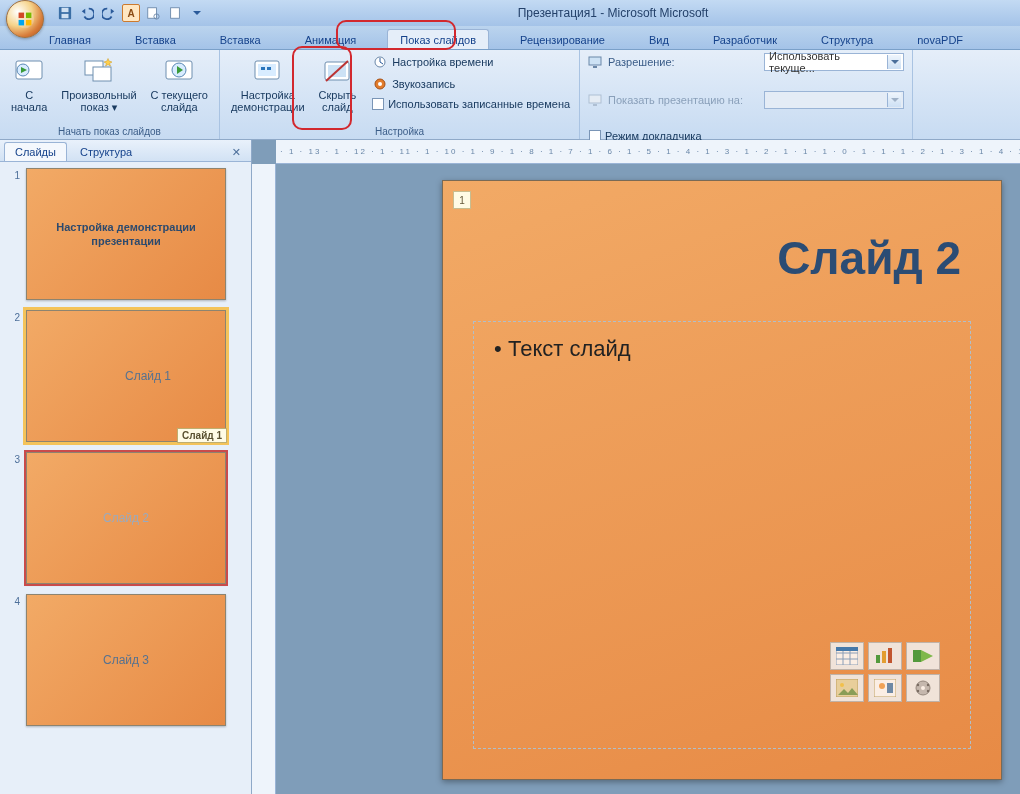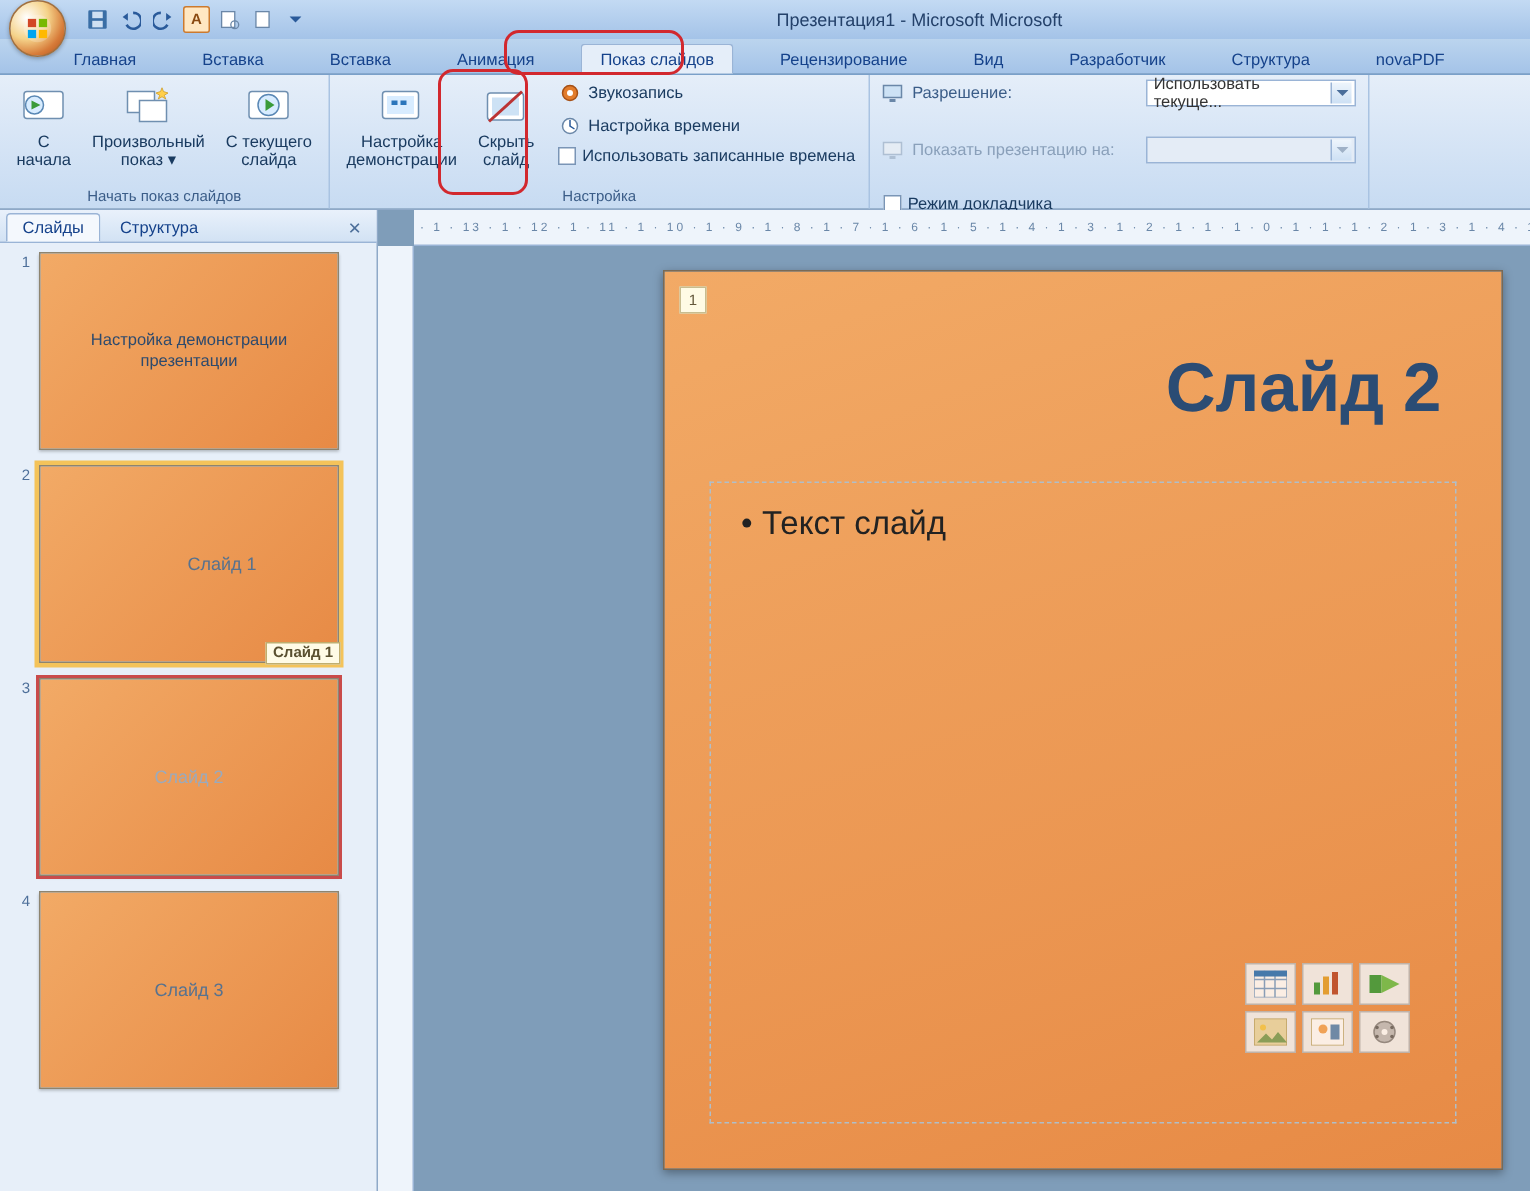--- a/index.html
+++ b/index.html
@@ -46,21 +46,21 @@
   
   .sidepanel{width:252px;background:#e7eff9;border-right:1px solid #8fa9c8;display:flex;flex-direction:column;}
   .panel-tabs{height:22px;background:linear-gradient(#e9f1fb,#d2e2f4);display:flex;align-items:flex-end;padding-left:4px;border-bottom:1px solid #9ab4d6;}
   .ptab{padding:3px 10px;border:1px solid #9ab4d6;border-bottom:none;border-radius:3px 3px 0 0;background:#f4f8fd;margin-right:2px;font-size:11px;color:#15428b;}
   .ptab.inactive{background:transparent;border-color:transparent;}
   .ptab-close{margin-left:auto;margin-right:6px;color:#4d6f9a;font-size:11px;padding:2px 4px;cursor:default;}
   .thumbs{flex:1;overflow:auto;padding:6px 4px;}
   .thumb-row{display:flex;align-items:flex-start;margin-bottom:10px;}
   .thumb-num{width:16px;text-align:right;color:#4d6f9a;font-size:10px;padding-top:2px;}
   .thumb{margin-left:6px;width:200px;height:132px;background:linear-gradient(135deg,#f2aa66,#e78a45);border:1px solid #8d8470;box-shadow:0 1px 2px rgba(0,0,0,.25);position:relative;display:flex;align-items:center;justify-content:center;color:#2d4a6d;font-weight:bold;}
-  .thumb.small-title{font-size:11px;font-weight:normal;color:#2d4a6d;text-align:center;padding:0 14px;line-height:14px;}
+  .thumb.small-title{font-size:11px;font-weight:bold;color:#2d4a6d;text-align:center;padding:0 14px;line-height:14px;}
   .thumb.sel{outline:3px solid #f4c35a;padding-left:44px;}
   .thumb .tlabel{font-size:12px;font-weight:normal;color:#57728f;}
   .thumb.hidden .tlabel{color:#9aaabd;}
   .thumb-badge{position:absolute;right:-2px;bottom:-2px;background:#fffbe6;border:1px solid #bfae6f;font-size:10px;color:#5a5030;padding:1px 4px;}
 
   
   .slidearea{flex:1;position:relative;background:#7f9db9;}
   .vruler{position:absolute;left:0;top:24px;bottom:0;width:24px;background:#eef4fb;border-right:1px solid #9ab4d6;}
   .hruler{position:absolute;left:24px;top:0;right:0;height:24px;background:#eef4fb;border-bottom:1px solid #9ab4d6;font-size:8px;color:#6a87a8;overflow:hidden;white-space:nowrap;padding-left:4px;line-height:24px;}
   .rmark{display:inline-block;letter-spacing:2px;}
@@ -209,34 +209,34 @@
               <line x1="4" y1="24" x2="26" y2="4" stroke="#b33" stroke-width="2"></line>
             </svg>
           </div>
         <div class="lbl">Скрыть
 слайд</div>
       </div>
       <div style="display:flex;flex-direction:column;gap:2px;margin-left:4px;">
         <div class="smallrow">
           <div class="ic">
               <svg width="14" height="14" viewBox="0 0 14 14">
-                <circle cx="7" cy="7" r="5" fill="#e27c2c" stroke="#a55016"></circle>
-                <circle cx="7" cy="7" r="2" fill="#fff"></circle>
-              </svg>
-            </div>
-          <span>Звукозапись</span>
+                <circle cx="7" cy="7" r="5" fill="#fff" stroke="#6a87a8"></circle>
+                <path d="M7 3v4l3 2" stroke="#2a5a9a" fill="none"></path>
+              </svg>
+            </div>
+          <span>Настройка времени</span>
         </div>
         <div class="smallrow">
           <div class="ic">
               <svg width="14" height="14" viewBox="0 0 14 14">
-                <circle cx="7" cy="7" r="5" fill="#fff" stroke="#6a87a8"></circle>
-                <path d="M7 3v4l3 2" stroke="#2a5a9a" fill="none"></path>
-              </svg>
-            </div>
-          <span>Настройка времени</span>
+                <circle cx="7" cy="7" r="5" fill="#e27c2c" stroke="#a55016"></circle>
+                <circle cx="7" cy="7" r="2" fill="#fff"></circle>
+              </svg>
+            </div>
+          <span>Звукозапись</span>
         </div>
         <div class="smallrow">
           <div class="chk"></div>
           <span>Использовать записанные времена</span>
         </div>
       </div>
     </div>
     <div class="group-label">Настройка</div>
   </div>
 

